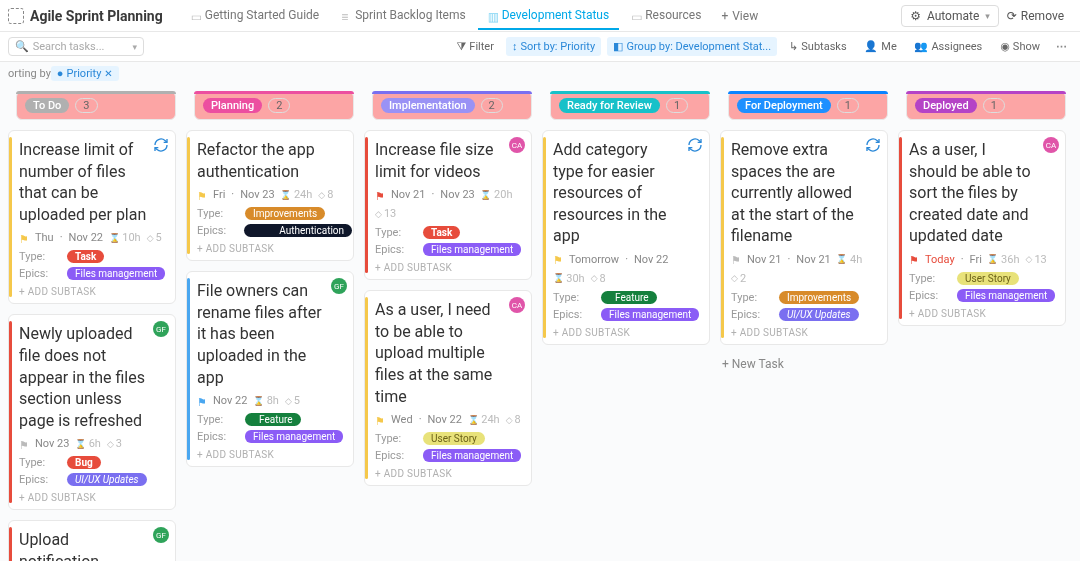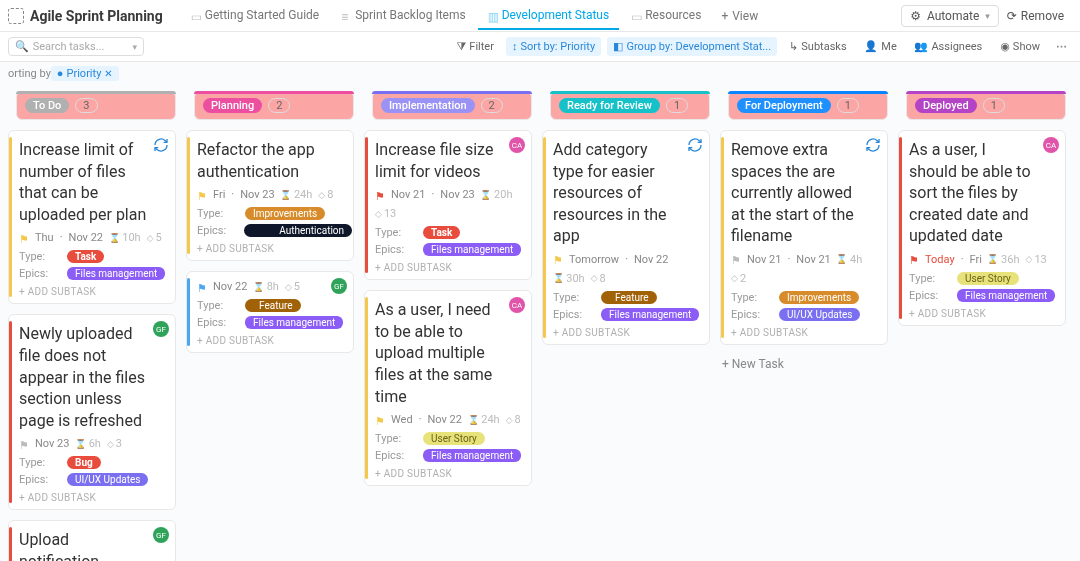--- a/index.html
+++ b/index.html
@@ -37,22 +37,22 @@
 .card-title { font-size: 16px; color: #333; margin-bottom: 6px; padding-right: 20px; line-height: 1.35; }
 .card-row { display: flex; align-items: center; gap: 6px; font-size: 11px; color: #888; margin-bottom: 6px; flex-wrap: wrap; }
 .card-row .flag { width:10px; height:10px; display:inline-block; }
 .kv { display: flex; align-items: flex-start; gap: 18px; font-size: 11px; color: #777; margin-top: 4px; }
 .kv .k { width: 30px; color:#9a9a9a; }
 .pill { padding: 1px 8px; border-radius: 10px; font-size: 10px; color: #fff; }
 .pill.red { background: #e74c3c; font-weight: bold; }
 .pill.blue { background: #0f172a; padding-left: 35px; }
 .pill.teal { background: #8b5cf6; border-radius: 6px; }
 .pill.orange { background: #d88b2a; color:#fff; }
-.pill.peach { background: #a16207; color:#fff;padding-left:14px; }
-.pill.purple { background: #7a6ff0; }
+.pill.peach { background: #15803d; color:#fff;padding-left:14px; }
+.pill.purple { background: #7a6ff0; font-style: italic; }
 .pill.yellow { background: #e8e27a; color:#6b6118; }
 .add-sub { font-size: 10px; color: #b0b0b0; letter-spacing: .3px; margin-top: 6px; cursor:pointer; }
 .avatar { position:absolute; top:6px; right:6px; width:16px; height:16px; border-radius:50%; font-size:8px; color:#fff; display:flex; align-items:center; justify-content:center; }
 .avatar.green { background:#2fa35a; }
 .avatar.pink { background:#e055a9; }
 .cycle-icon { position:absolute; top:6px; right:6px; width:16px; height:16px; color:#2a88d8; }
 .cycle-icon svg { width:16px; height:16px; }
 .new-task { font-size: 12px; color: #888; padding: 6px 2px; margin-top: 6px; cursor:pointer; }
 .mini { font-size:9px; }
 .muted-ico { color:#bbb; display:inline-flex; align-items:center; gap:2px; }
@@ -259,20 +259,21 @@
           <span class="pill orange">Improvements</span>
         </div>
         <div class="kv">
           <span class="k">Epics:</span>
           <span class="pill blue">Authentication</span>
         </div>
         <div class="add-sub">+ ADD SUBTASK</div>
       </div>
       <div class="card" style="--pc: #4aa7f0;">
         <span class="avatar green">GF</span>
+        <div class="card-title">File owners can rename files after it has been uploaded in the app</div>
         <div class="card-row">
           <span class="flag" style="color:#4aa7f0">⚑</span>
           <span>Nov 22</span> 
           <span class="muted-ico">
             <span class="mini">⌛</span>
             <span>8h</span>
           </span> 
           <span class="muted-ico">
             <span class="mini">◇</span>
             <span>5</span>

